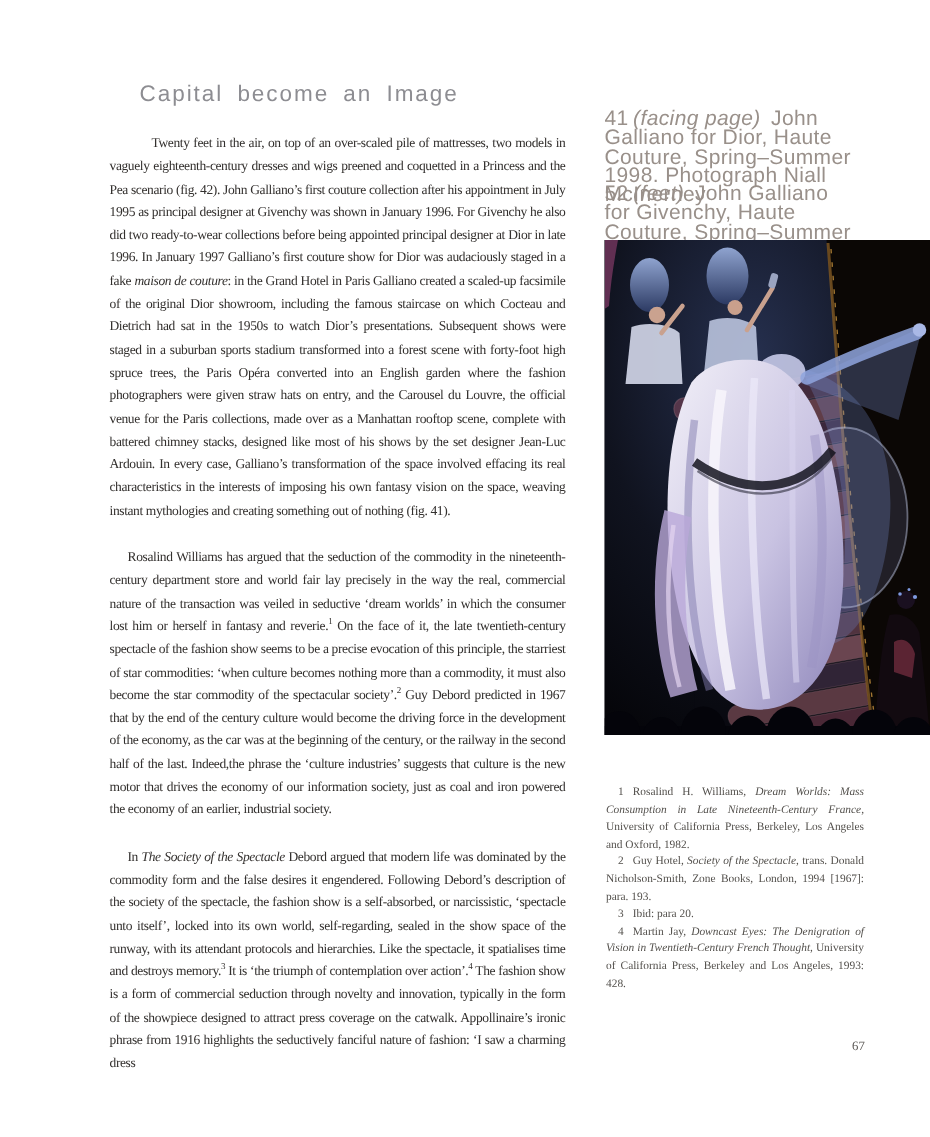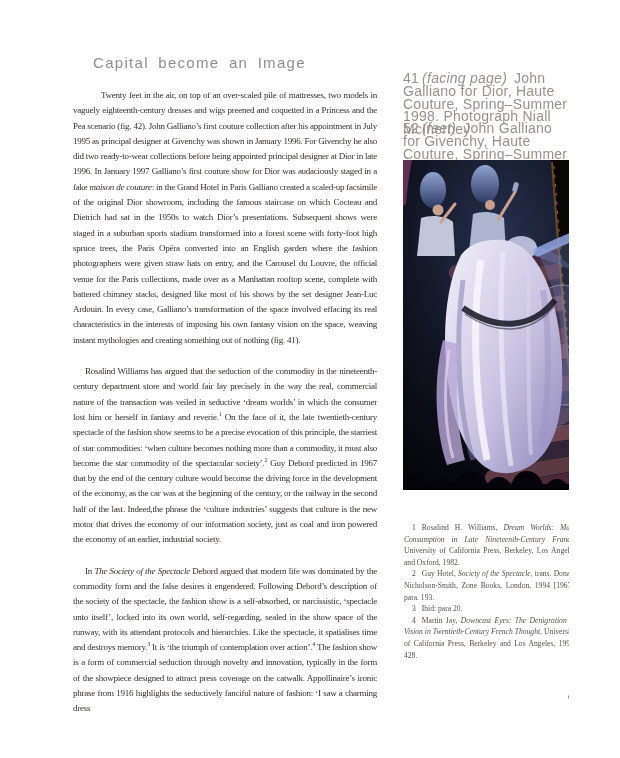--- a/index.html
+++ b/index.html
@@ -1,16 +1,16 @@
 <!DOCTYPE html>
 <html><head>
 <meta charset="utf-8">
 <style>
   html,body{margin:0;padding:0;background:#ffffff;}
-  #page{position:relative;width:569px;height:758px;background:#ffffff;overflow:hidden;
+  #page{position:relative;width:620px;height:758px;background:#ffffff;overflow:hidden;
         font-family:"Liberation Serif",serif;color:#33302e;}
 
   
   .heading{position:absolute;left:93px;top:44px;
            font-family:"Liberation Sans",sans-serif;font-size:15px;font-weight:400;
            letter-spacing:1.3px;word-spacing:4px;color:#8d8d92;}
 
   
   .article{position:absolute;left:57px;top:72px;width:336px;
            font-size:9px;line-height:15.3px;letter-spacing:-0.25px;

